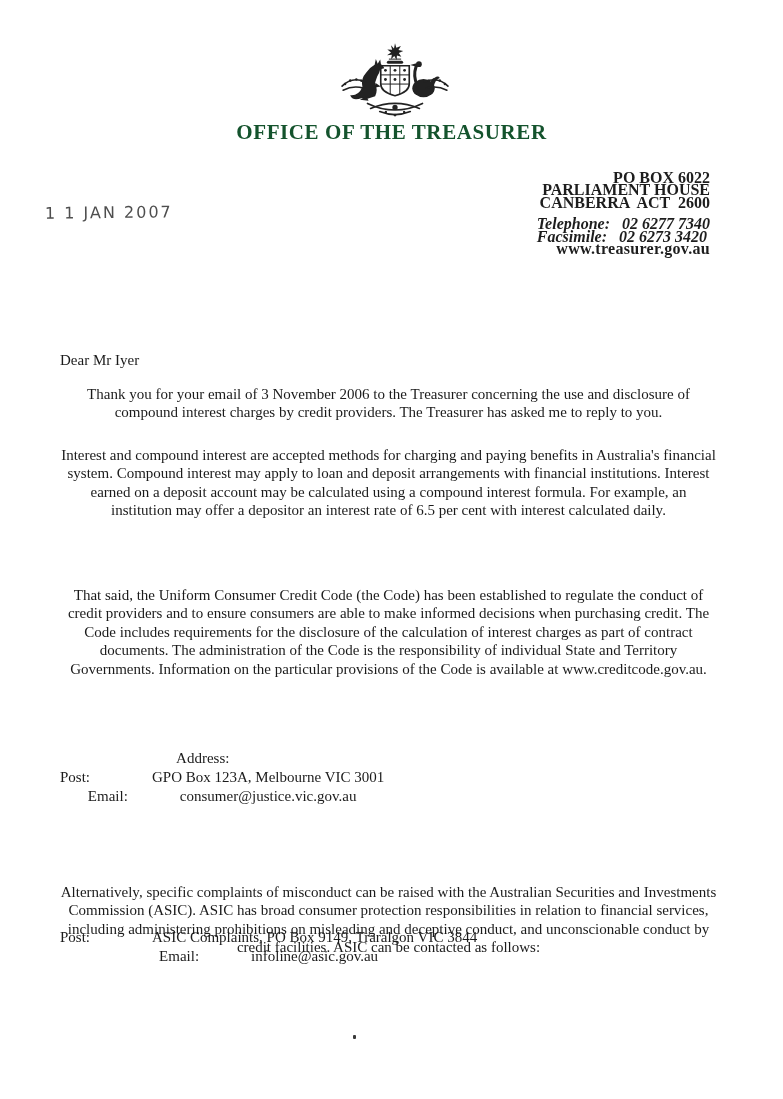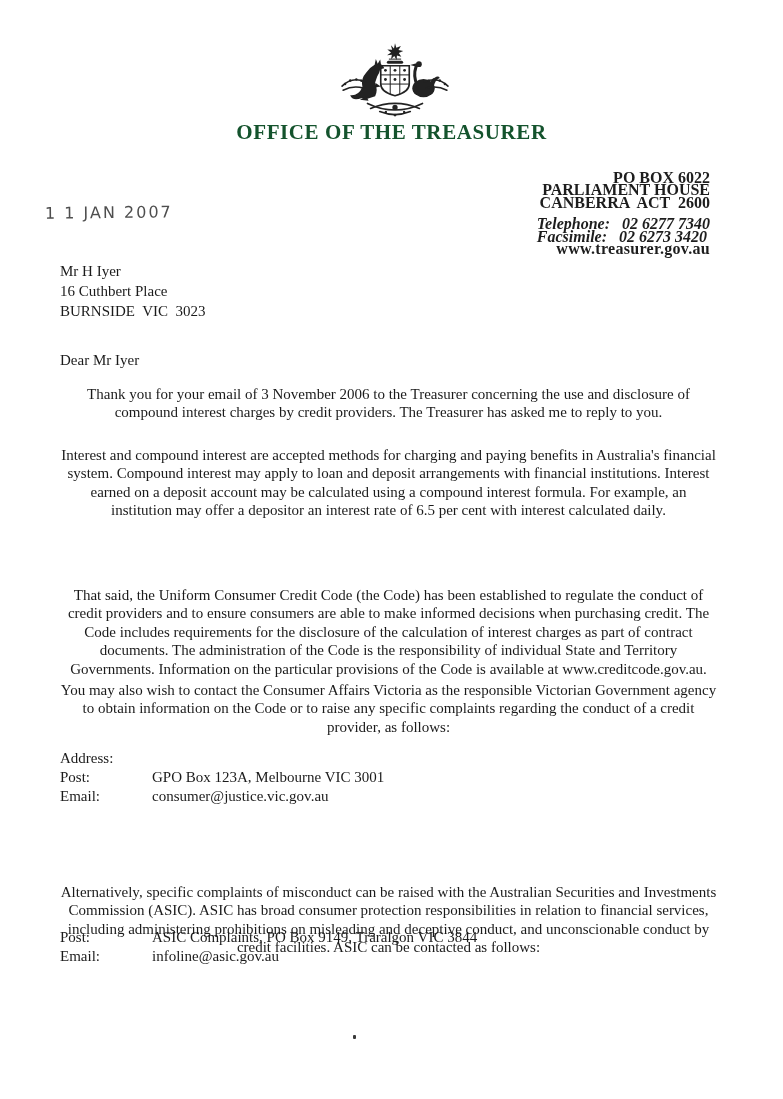--- a/index.html
+++ b/index.html
@@ -41,21 +41,21 @@
   .recipient div{white-space:pre;}
   
   .salutation{position:absolute;left:60px;top:352px;font-size:15px;}
   .para{
     position:absolute;left:60px;width:657px;
     font-size:15px;line-height:18.4px;text-align:center;
   }
   .p1{top:385px;} .p2{top:446px;} .p3{top:553px;margin-top:33px;} .p4{top:681px;} .p5{top:841px;margin-top:42px;}
   .contact{position:absolute;left:60px;font-size:15px;line-height:19.2px;}
   .c1{top:749px;} .c2{top:928px;}
-  .contact .row{display:flex;}
+  .contact .row{display:flex;justify-content:center;}
   .contact .lbl{width:92px;flex:0 0 92px;}
   .speck{position:absolute;left:353px;top:1035px;width:3px;height:4px;background:#3a3a3a;border-radius:1px;}
   svg .ink{stroke:#222;fill:none;stroke-width:1.6;stroke-linecap:round;}
   svg .inkfill{fill:#222;stroke:none;}
   svg .thin{stroke:#222;fill:none;stroke-width:1;}
 </style>
 </head>
 <body>
 
 <div class="page">
@@ -125,32 +125,26 @@
       </div>
       <div class="line">
         <span>Facsimile:</span><span>02 6273 3420</span>
       </div>
     </div>
     <div class="lh-web">www.treasurer.gov.au</div>
   </div>
 
   <div class="stamp">1 1 JAN 2007</div>
 
-  <div class="recipient">
-    <div>Mr H Iyer</div>
-    <div>16 Cuthbert Place</div>
-    <div>BURNSIDE  VIC  3023</div>
-  </div>
 
   <div class="salutation">Dear Mr Iyer</div>
 
   <div class="para p1">Thank you for your email of 3 November 2006 to the Treasurer concerning the use and disclosure of compound interest charges by credit providers.  The Treasurer has asked me to reply to you.</div>
   <div class="para p2">Interest and compound interest are accepted methods for charging and paying benefits in Australia's financial system.  Compound interest may apply to loan and deposit arrangements with financial institutions.  Interest earned on a deposit account may be calculated using a compound interest formula.  For example, an institution may offer a depositor an interest rate of 6.5 per cent with interest calculated daily.</div>
   <div class="para p3">That said, the Uniform Consumer Credit Code (the Code) has been established to regulate the conduct of credit providers and to ensure consumers are able to make informed decisions when purchasing credit.  The Code includes requirements for the disclosure of the calculation of interest charges as part of contract documents.  The administration of the Code is the responsibility of individual State and Territory Governments.  Information on the particular provisions of the Code is available at www.creditcode.gov.au.</div>
-  <div class="para p4">You may also wish to contact the Consumer Affairs Victoria as the responsible Victorian Government agency to obtain information on the Code or to raise any specific complaints regarding the conduct of a credit provider, as follows:</div>
 
   <div class="contact c1">
     <div class="row">
       <span class="lbl">Address:</span>
     </div>
     <div class="row">
       <span class="lbl">Post:</span>
       <span>GPO Box 123A, Melbourne VIC 3001</span>
     </div>
     <div class="row">

